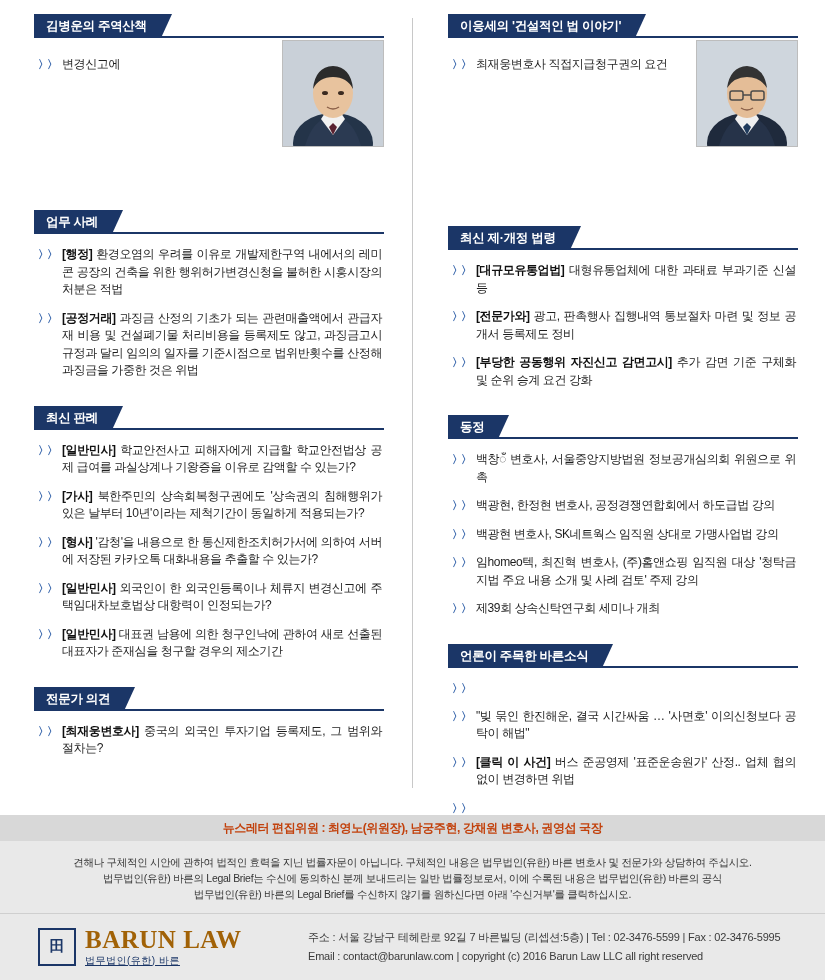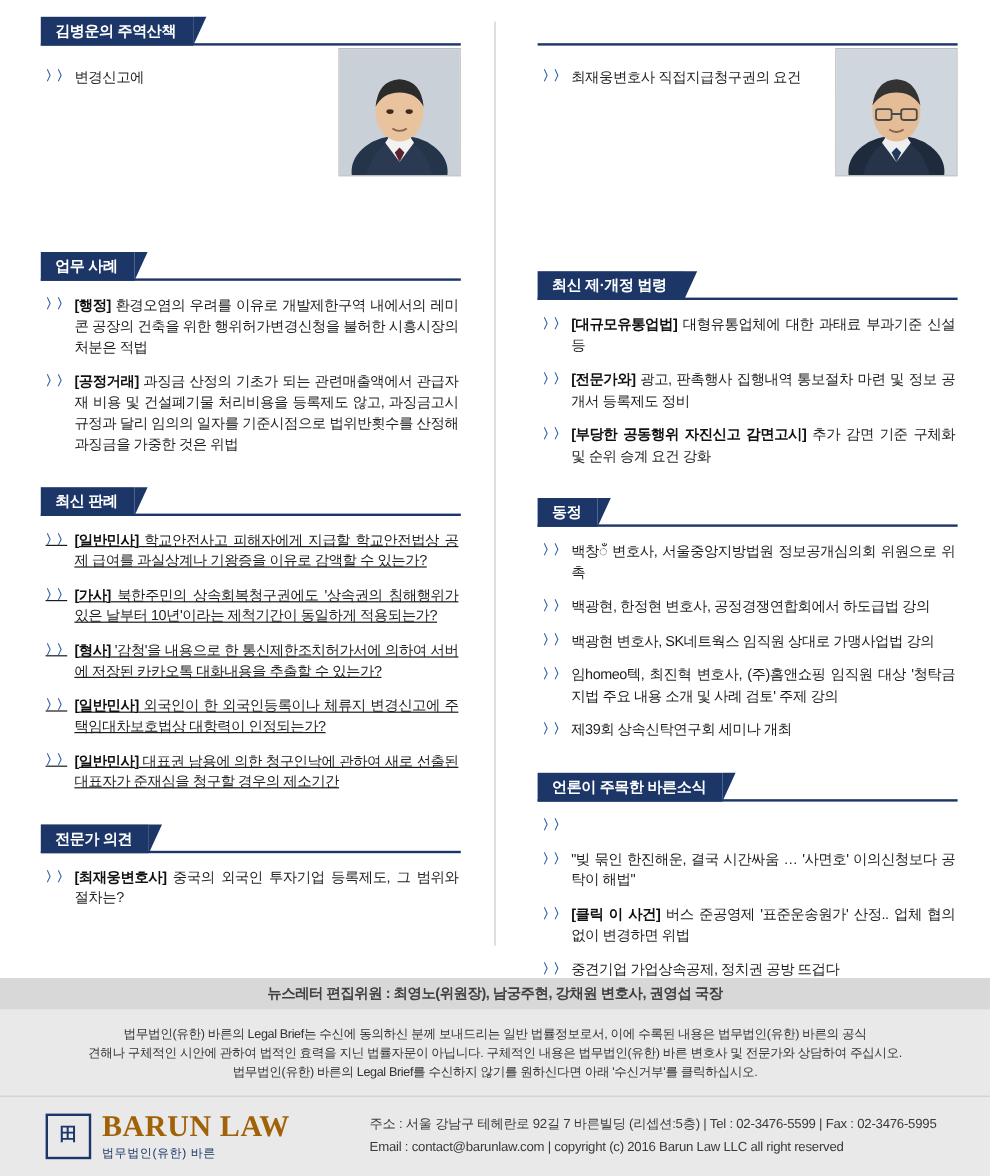--- a/index.html
+++ b/index.html
@@ -144,21 +144,21 @@
     width: 825px;
     height: 165px;
     background: #e9e9e9;
   }
   .footer-top {
     height: 26px;
     background: #d8d8d8;
     text-align: center;
     font-size: 12px;
     font-weight: bold;
-    color: #404040;
+    color: #c2410c;
     line-height: 26px;
     letter-spacing: -0.4px;
   }
   .footer-note {
     padding: 13px 60px 0 60px;
     text-align: center;
     font-size: 10.5px;
     line-height: 16px;
     color: #333333;
     letter-spacing: -0.3px;
@@ -199,20 +199,21 @@
     font-weight: bold;
     color: #a16207;
     letter-spacing: 0.5px;
     line-height: 26px;
   }
   .brand-text .brand-sub {
     font-size: 10px;
     color: #1b3667;
     letter-spacing: 0.5px;
     margin-top: 1px;
+    text-decoration: underline;
   }
   .contact {
     flex: 1;
     padding-left: 8px;
     font-size: 11px;
     line-height: 19px;
     color: #3a3a3a;
     letter-spacing: -0.2px;
   }
 </style>
@@ -265,21 +266,21 @@
             <span class="chev">〉〉</span>
             <span class="txt"><b>[행정]</b><span> 환경오염의 우려를 이유로 개발제한구역 내에서의 레미콘 공장의 건축을 위한 행위허가변경신청을 불허한 시흥시장의 처분은 적법</span></span>
           </div>
           <div class="item">
             <span class="chev">〉〉</span>
             <span class="txt"><b>[공정거래]</b><span> 과징금 산정의 기초가 되는 관련매출액에서 관급자재 비용 및 건설폐기물 처리비용을 등록제도 않고, 과징금고시 규정과 달리 임의의 일자를 기준시점으로 법위반횟수를 산정해 과징금을 가중한 것은 위법</span></span>
           </div>
         </div>
       </div>
 
-      <div class="sec" style="margin-top:26px;text-decoration:underline;">
+      <div class="sec" style="margin-top:26px;">
         <div class="sec-head">
           <span class="ribbon">최신 판례</span>
           <span class="rule"></span>
         </div>
         <div class="items">
           <div class="item">
             <span class="chev">〉〉</span>
             <span class="txt"><b>[일반민사]</b><span> 학교안전사고 피해자에게 지급할 학교안전법상 공제 급여를 과실상계나 기왕증을 이유로 감액할 수 있는가?</span></span>
           </div>
           <div class="item">
@@ -313,20 +314,21 @@
           </div>
         </div>
       </div>
 
     </div>
 
     <div class="col right">
 
       <div class="sec intro">
         <div class="sec-head">
+          <span class="ribbon">이응세의 '건설적인 법 이야기'</span>
           <span class="rule"></span>
         </div>
         <div class="photo">
           <svg width="100" height="105" viewBox="0 0 100 105" xmlns="http://www.w3.org/2000/svg">
             <rect width="100" height="105" fill="#cfd6dd"></rect>
             <ellipse cx="50" cy="102" rx="40" ry="30" fill="#1f2a3c"></ellipse>
             <path d="M22 105 q8 -28 28 -30 q20 2 28 30 z" fill="#263349"></path>
             <path d="M38 78 l12 16 l12 -16 l-4 -6 h-16 z" fill="#efefef"></path>
             <path d="M46 86 l4 8 l4 -8 l-4 -4 z" fill="#1f3a5b"></path>
             <ellipse cx="50" cy="52" rx="20" ry="25" fill="#e4bd97"></ellipse>
@@ -407,33 +409,32 @@
           <div class="item">
             <span class="chev">〉〉</span>
             <span class="txt">"빚 묶인 한진해운, 결국 시간싸움 … '사면호' 이의신청보다 공탁이 해법"</span>
           </div>
           <div class="item">
             <span class="chev">〉〉</span>
             <span class="txt"><b>[클릭 이 사건]</b><span> 버스 준공영제 '표준운송원가' 산정.. 업체 협의 없이 변경하면 위법</span></span>
           </div>
           <div class="item">
             <span class="chev">〉〉</span>
-            <span class="txt">중견기업 가업상속공제, 정치권 공방 뜨겁다</span>
           </div>
         </div>
       </div>
 
     </div>
   </div>
 
   <div class="footer">
     <div class="footer-top">뉴스레터 편집위원 : 최영노(위원장), 남궁주현, 강채원 변호사, 권영섭 국장</div>
     <div class="footer-note">
+      <div>견해나 구체적인 시안에 관하여 법적인 효력을 지닌 법률자문이 아닙니다. 구체적인 내용은 법무법인(유한) 바른 변호사 및 전문가와 상담하여 주십시오.</div>
       <div>법무법인(유한) 바른의 Legal Brief는 수신에 동의하신 분께 보내드리는 일반 법률정보로서, 이에 수록된 내용은 법무법인(유한) 바른의 공식</div>
-      <div>견해나 구체적인 시안에 관하여 법적인 효력을 지닌 법률자문이 아닙니다. 구체적인 내용은 법무법인(유한) 바른 변호사 및 전문가와 상담하여 주십시오.</div>
       <div>법무법인(유한) 바른의 Legal Brief를 수신하지 않기를 원하신다면 아래 '수신거부'를 클릭하십시오.</div>
     </div>
     <div class="footer-bottom">
       <div class="brand">
         <div class="brand-mark">田</div>
         <div class="brand-text">
           <div class="brand-name">BARUN LAW</div>
           <div class="brand-sub">법무법인(유한) 바른</div>
         </div>
       </div>

